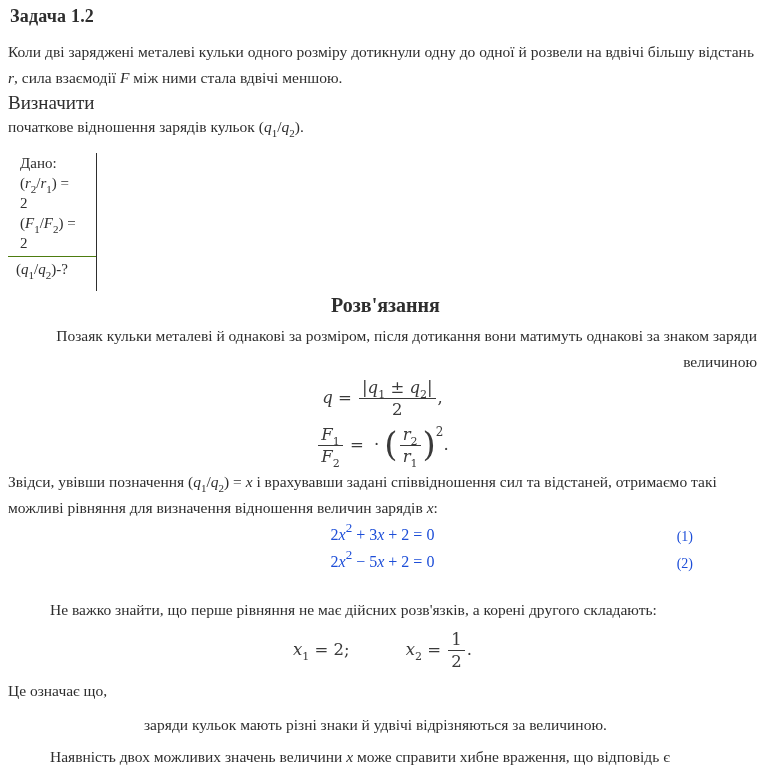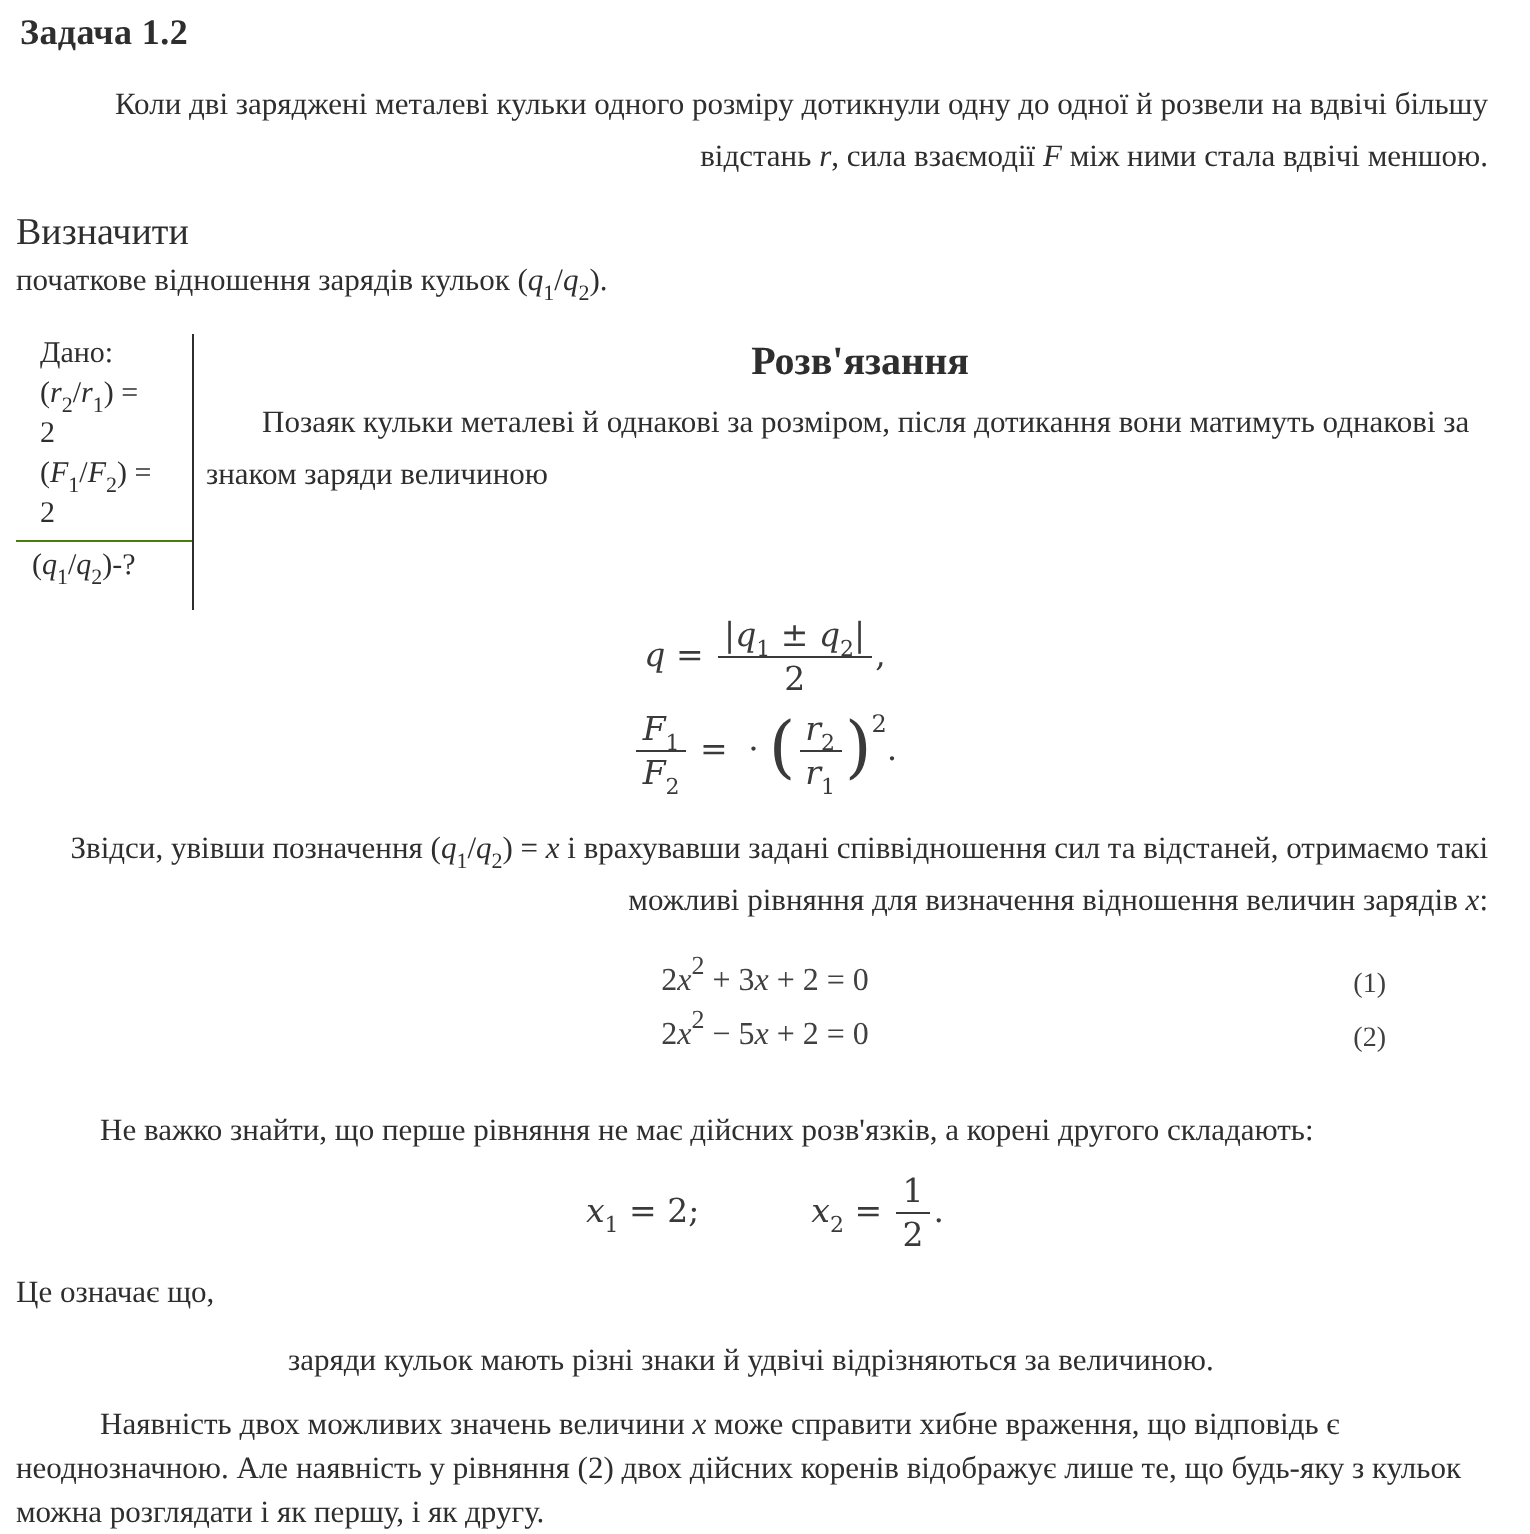--- a/index.html
+++ b/index.html
@@ -11,66 +11,66 @@
     font-size: 15.5px;
     overflow: hidden;
   }
   .doc { padding: 5px 8px 0 8px; }
 
   .title {
     font-size: 18px; font-weight: bold;
     line-height: 22px; margin: 0 0 12px 2px;
     letter-spacing: .2px;
   }
-  .body-p { margin: 13px; line-height: 26px; text-align: right; }
+  .body-p { margin: 0; line-height: 26px; }
   .find-head { font-size: 19px; font-weight: normal; line-height: 24px; margin: 0; }
   .find-text { line-height: 24px; margin: 0 0 14px 0; }
 
   
   .m i, .formula i, .eq i { font-style: italic; }
   sub { font-size: 11px; vertical-align: -5px; line-height: 0; }
   sup { font-size: 11px; vertical-align: 6px; line-height: 0; }
 
   
-  .work { display: flex; align-items: stretch; }
+  .work { display: flex; align-items: stretch; flex-direction: column; }
   .given-box {
     flex: none; width: 88px;
     border-right: 1px solid #2e2e2e;
     padding-bottom: 12px;
     font-size: 15px; line-height: 20px;
   }
   .given-inner { margin-left: 12px; }
   .given-q {
     border-top: 1px solid #4d7c0f;
     margin-top: 3px; padding: 2px 0 0 8px;
   }
   .sol-col { flex: 1; padding-left: 6px; }
   .sol-head { text-align: center; font-weight: bold; font-size: 20px; line-height: 24px; margin: 2px 0 6px 0; }
-  .sol-intro { text-indent: 28px; line-height: 26px; margin: 0; }
+  .sol-intro { text-indent: 28px; line-height: 26px; margin: 0; text-align: right; }
 
   
   .formula {
     text-align: center;
     font-family: "DejaVu Serif", serif;
     color: #3a3a3a;
     font-size: 16.5px;
     line-height: 22px;
     padding: 2px 0;
     margin: 0;
   }
   .frac { display: inline-block; vertical-align: middle; text-align: center; margin: 0 2px; }
   .frac > span { display: block; padding: 0 3px; line-height: 21px; }
   .frac > .den { border-top: 1px solid #3a3a3a; }
   .mdot { margin: 0 5px; }
   .bigp { font-size: 34px; line-height: 0; vertical-align: middle; position: relative; top: -2px; font-weight: normal; }
   .pw { font-size: 12px; vertical-align: 14px; }
 
   
   .eq-block { margin: 0; }
-  .eq-row { position: relative; text-align: center; line-height: 27px; font-size: 16px; color: #404040; }
+  .eq-row { position: relative; text-align: center; line-height: 27px; font-size: 16px; color: #1d4ed8; }
   .eq-row .eq sup { font-size: 13px; vertical-align: 8px; }
   .eq-num { position: absolute; right: 64px; top: 2px; font-size: 14px; }
 
   .roots-p { text-indent: 42px; line-height: 26px; margin: 22px 0 0 0; }
   .roots-formula { margin: 4px 0; }
   .roots-gap { display: inline-block; width: 56px; }
 
   .concl-lead { line-height: 26px; margin: 2px 0 0 0; }
   .concl-main { line-height: 26px; margin: 8px 0 0 136px; }
   .remark { text-indent: 42px; line-height: 22px; margin: 8px 0 0 0; }

